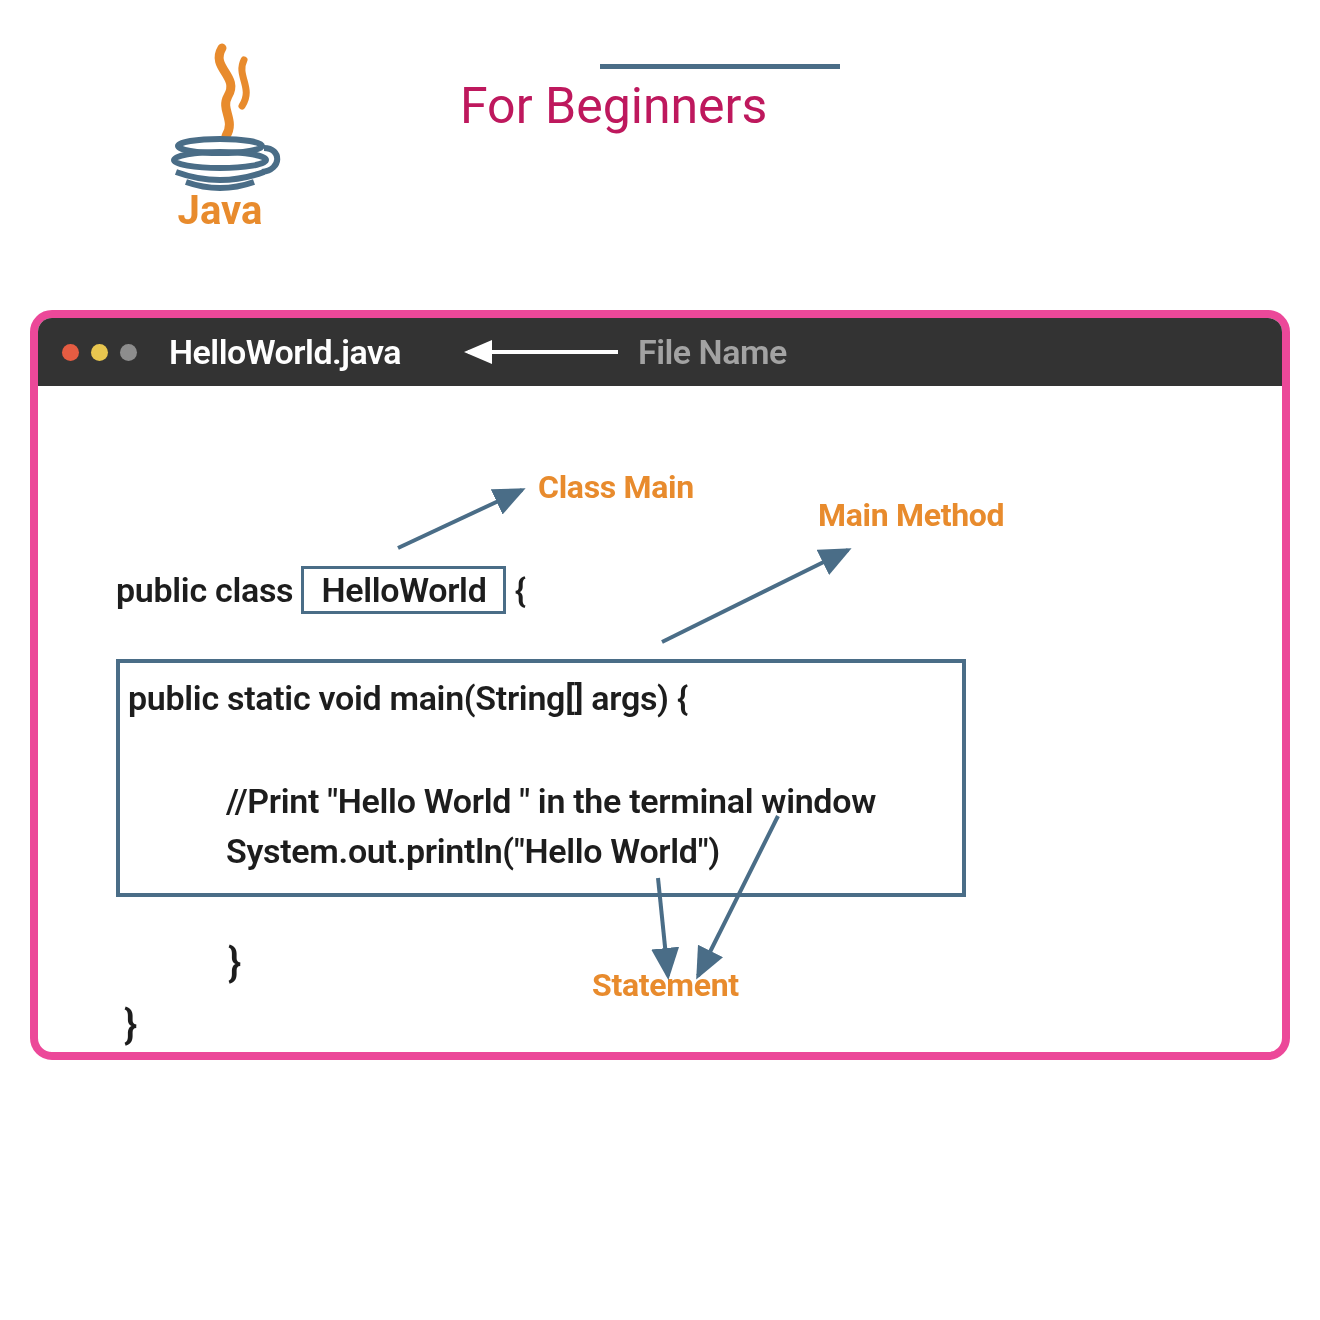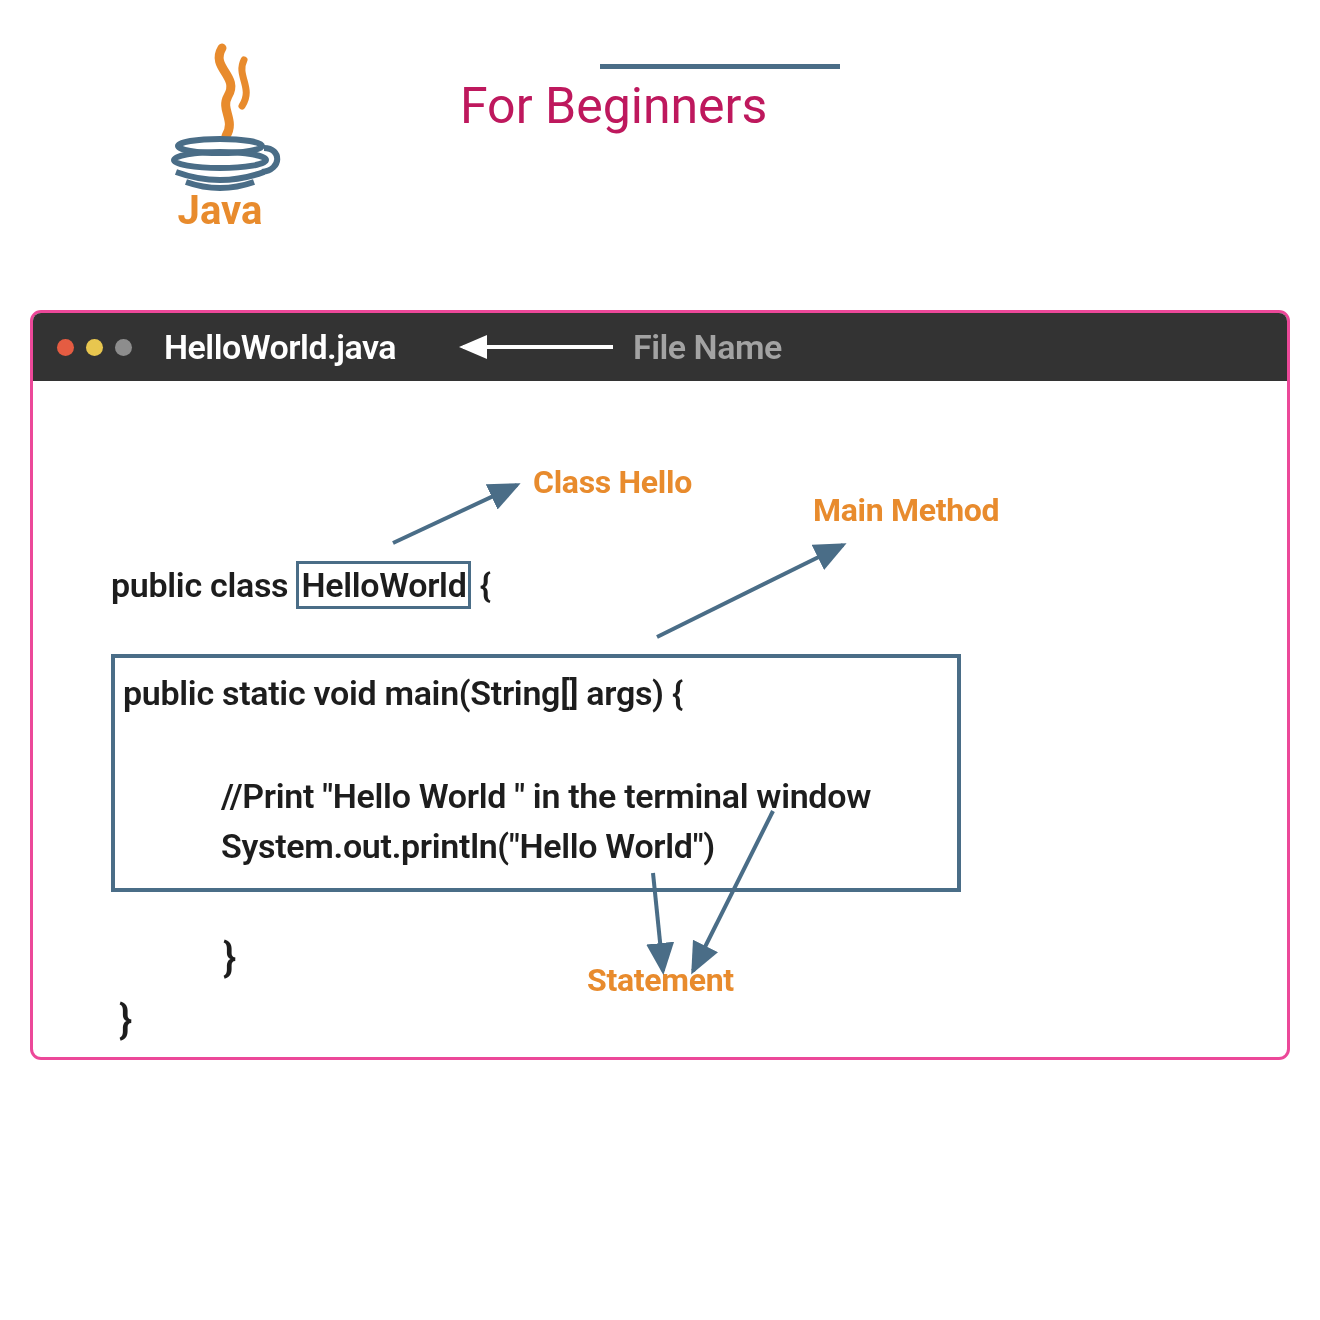--- a/index.html
+++ b/index.html
@@ -51,22 +51,22 @@
     padding-left: 130px;
     letter-spacing: 0;
   }
 
   .window {
     position: absolute;
     left: 30px;
     right: 30px;
     top: 310px;
     height: 750px;
-    border: 3px solid #ec4899;
-    border-radius: 11px;
+    border: 8px solid #ec4899;
+    border-radius: 22px;
     overflow: hidden;
     background: #ffffff;
   }
   .titlebar {
     height: 68px;
     background: #333333;
     display: flex;
     align-items: center;
     padding: 0 24px;
     position: relative;
@@ -113,21 +113,21 @@
     white-space: nowrap;
   }
   .annotation {
     font-size: 32px;
     font-weight: 700;
     color: #e88b2d;
     letter-spacing: -0.3px;
   }
   .class-name-box {
     border: 3px solid #4a6d87;
-    padding: 1px 2px;
+    padding: 1px 17px;
     display: inline-block;
   }
   .main-box {
     position: absolute;
     left: 78px;
     top: 273px;
     width: 850px;
     height: 238px;
     border: 4px solid #4a6d87;
   }
@@ -177,21 +177,21 @@
         <marker id="arrowhead-white" markerWidth="8" markerHeight="8" refX="6" refY="3" orient="auto">
           <path d="M0,0 L7,3 L0,6 Z" fill="#ffffff"></path>
         </marker>
       </defs>
       <line x1="580" y1="34" x2="430" y2="34" stroke="#ffffff" stroke-width="4" marker-end="url(#arrowhead-white)"></line>
     </svg>
   </div>
 
   <div class="code-area">
 
-    <div class="annotation" style="position:absolute; left:500px; top:82px;">Class Hello</div>
+    <div class="annotation" style="position:absolute; left:500px; top:82px;">Class Main</div>
 
     <div class="annotation" style="position:absolute; left:760px; top:110px;margin-left:20px;">Main Method</div>
 
     <div class="code-text" style="position:absolute; left:78px; top:180px;">
       <span>public class</span>
       <span class="class-name-box"><span>HelloWorld</span></span><span> {</span>
     </div>
 
     <div class="main-box"></div>
 

